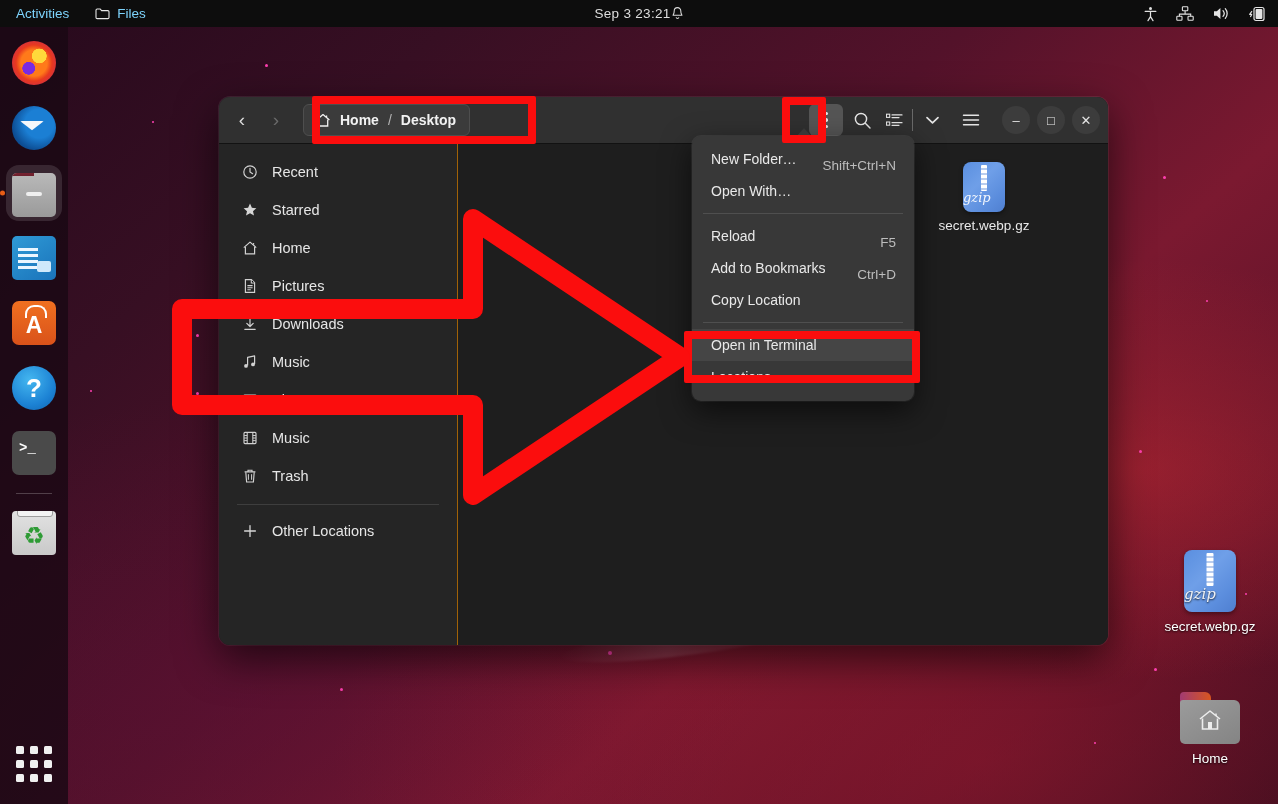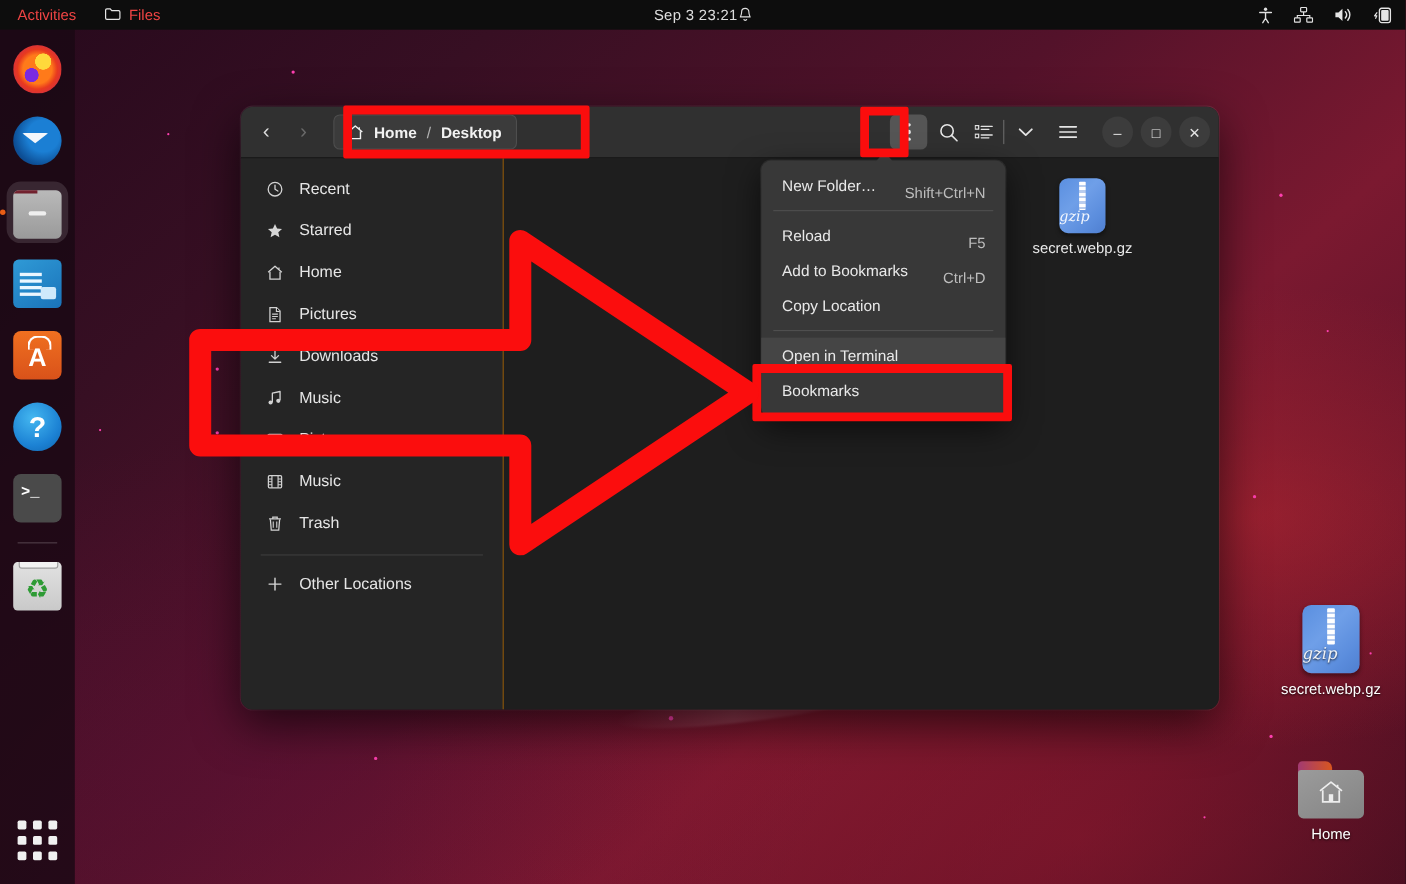--- a/index.html
+++ b/index.html
@@ -32,21 +32,21 @@
   .spark { position: absolute; border-radius: 50%; background: #ff3fb0; }
 
   
   .topbar {
     position: absolute; left: 0; top: 0; width: 1278px; height: 27px;
     background: #0d0d0d; color: #dedede;
     display: flex; align-items: center;
     font-size: 13.5px; z-index: 60;
   }
   .tb-left { display: flex; align-items: center; gap: 26px; padding-left: 16px; }
-  .tb-item { display: flex; align-items: flex-start; gap: 7px; color: #ef4444; }
+  .tb-item { display: flex; align-items: center; gap: 7px; color: #7dd3fc; }
   .tb-center {
     position: absolute; left: 0; right: 0; margin: auto;
     display: flex; justify-content: center; align-items: center; gap: 0;
     pointer-events: none;
   }
   .tb-center > * { pointer-events: auto; }
   .tb-clock { letter-spacing: .3px; }
   .tb-right {
     position: absolute; right: 12px; display: flex; align-items: center; gap: 18px;
   }
@@ -261,21 +261,21 @@
   .file-item {
     position: absolute; left: 476px; top: 18px; width: 100px; text-align: center;
     color: #e9e9e9; font-size: 13.5px; line-height: 1.32;
   }
   .file-item .gz-ico { width: 42px; height: 50px; margin-bottom: 5px; }
   .file-item .gz-zip { height: 26px; width: 6px; }
   .file-item .gz-label { font-size: 13px; bottom: 6px; }
 
   
   .ctx-menu {
-    position: absolute; left: 692px; top: 146px; width: 222px;
+    position: absolute; left: 692px; top: 136px; width: 222px;
     background: #383838; border-radius: 9px;
     box-shadow: 0 10px 30px rgba(0,0,0,.6), 0 0 0 1px rgba(255,255,255,.08);
     padding: 7px 0 8px 0; z-index: 30;
   }
   .ctx-arrow {
     position: absolute; left: 104px; top: -8px;
     width: 16px; height: 9px; background: #383838;
     clip-path: polygon(50% 0, 100% 100%, 0 100%);
   }
   .ctx-item {
@@ -618,20 +618,24 @@
     </div>
   </div>
 
   <div class="ctx-menu">
     <div class="ctx-arrow"></div>
 
     <div class="ctx-item">
       <span>New Folder…</span>
       <span class="ctx-accel">Shift+Ctrl+N</span>
     </div>
+    <div class="ctx-item">
+      <span>Open With…</span>
+      <span class="ctx-accel"></span>
+    </div>
 
     <div class="ctx-sep"></div>
 
     <div class="ctx-item">
       <span>Reload</span>
       <span class="ctx-accel">F5</span>
     </div>
     <div class="ctx-item">
       <span>Add to Bookmarks</span>
       <span class="ctx-accel">Ctrl+D</span>
@@ -641,21 +645,21 @@
       <span class="ctx-accel"></span>
     </div>
 
     <div class="ctx-sep"></div>
 
     <div class="ctx-item sel">
       <span>Open in Terminal</span>
       <span class="ctx-accel"></span>
     </div>
     <div class="ctx-item">
-      <span>Bookmarks</span>
+      <span>Locations</span>
       <span class="ctx-accel"></span>
     </div>
   </div>
 
   <div class="hl-box hl-path"></div>
   <div class="hl-box hl-kebab"></div>
   <div class="hl-box hl-term"></div>
 
   <svg class="arrow-svg" viewBox="0 0 530 300">
     <path d="M14 104 L305 104 L305 14 L512 152 L305 290 L305 200 L14 200 Z" fill="none" stroke="#fb0d0d" stroke-width="20" stroke-linejoin="round"></path>

